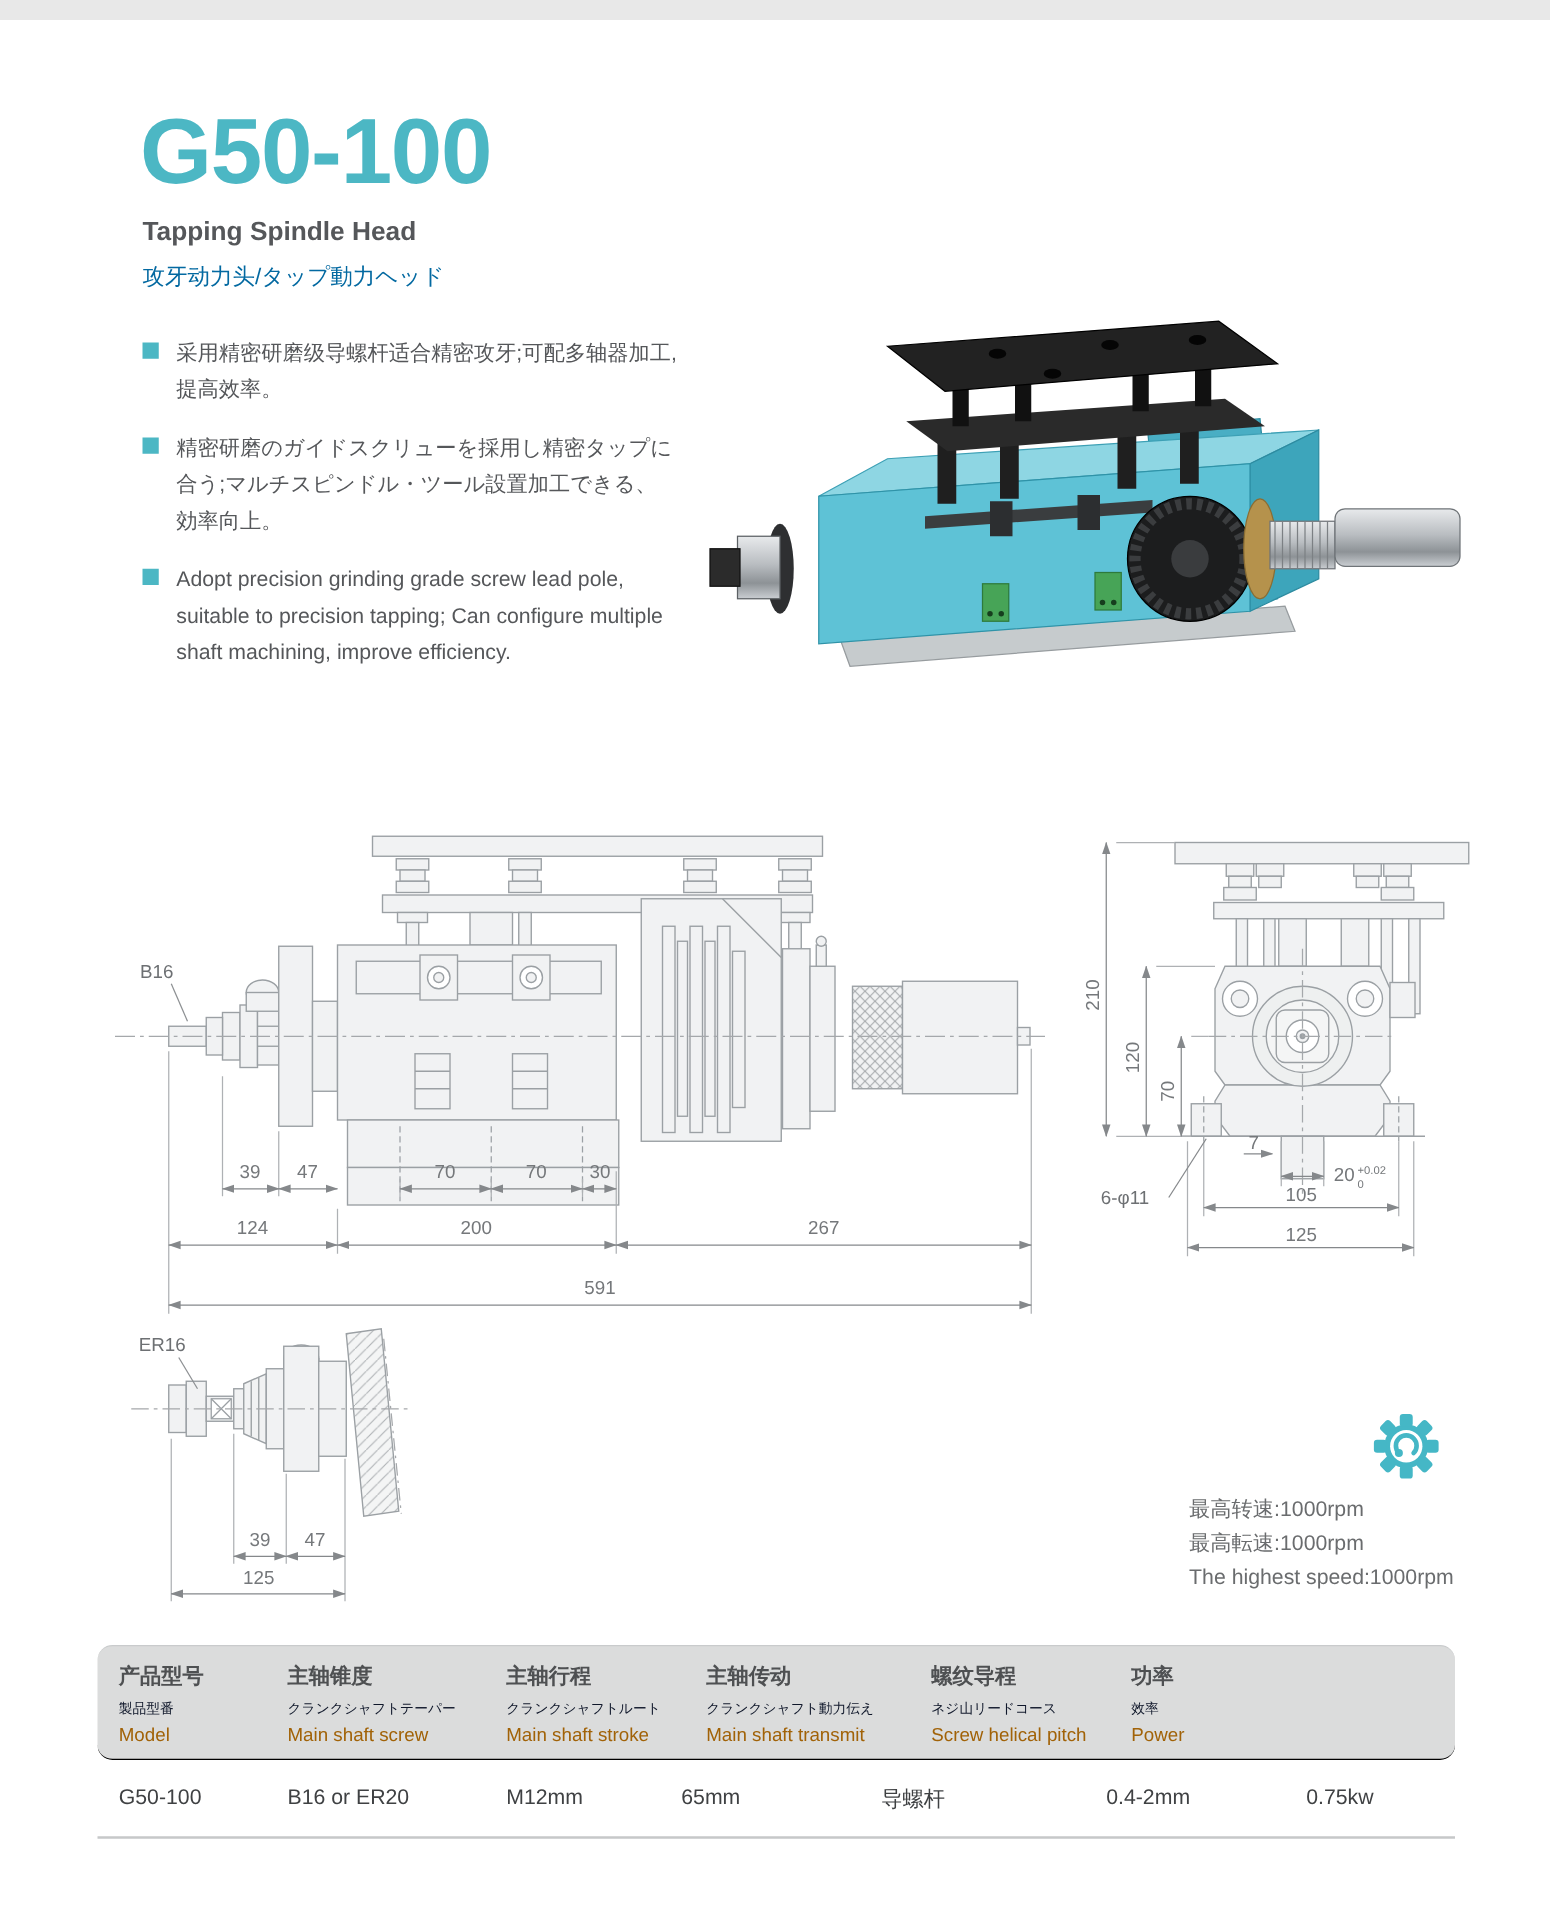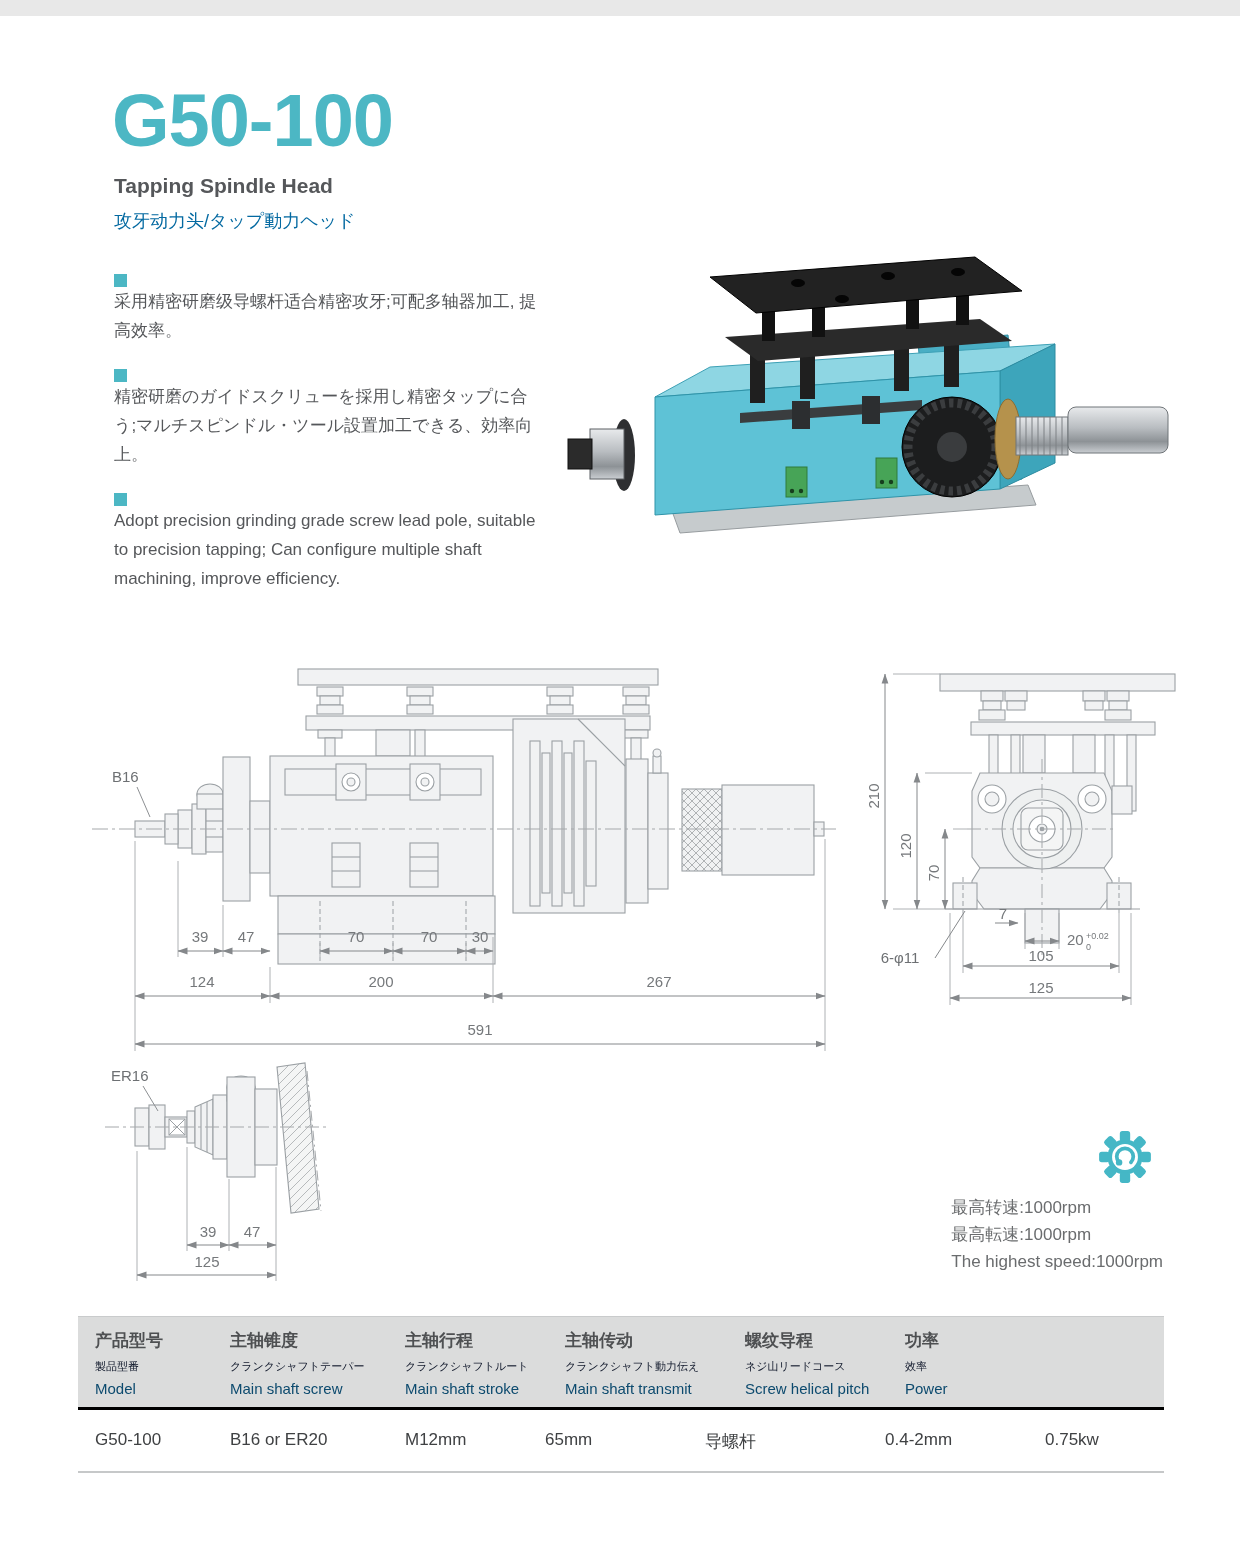--- a/index.html
+++ b/index.html
@@ -4,41 +4,41 @@
 <style>
   * { margin:0; padding:0; box-sizing:border-box; }
   body { background:#e8e8e8; font-family:"Liberation Sans","DejaVu Sans",sans-serif; }
   .page { position:relative; width:1240px; height:1542px; background:#ffffff; margin:16px auto; overflow:hidden; }
 
   .title { position:absolute; left:112px; top:62px; font-size:74px; font-weight:bold; color:#4cb7c4; letter-spacing:-1px; }
   .subtitle { position:absolute; left:114px; top:158px; font-size:21px; font-weight:bold; color:#55575a; }
   .subtitle-cnjp { position:absolute; left:114px; top:193px; font-size:18px; color:#0369a1; }
 
   .features { position:absolute; left:114px; top:252px; width:428px; }
-  .feature { display:flex; margin-bottom:18px;flex-direction:column; }
+  .feature { display:flex; margin-bottom:18px; }
   .feature .sq { flex:0 0 13px; width:13px; height:13px; background:#4cb7c4; margin-top:6px; margin-right:14px; }
   .feature .ft-text { font-size:17px; line-height:29px; color:#55575a; }
 
   .render { position:absolute; left:560px; top:235px; width:625px; height:300px; }
 
   .drawing { position:absolute; }
   svg text { font-family:"Liberation Sans","DejaVu Sans",sans-serif; fill:#75787b; font-size:15px; }
   svg text.lbl { fill:#6d7073; }
   svg text.tol { font-size:9px; }
 
   .speed-icon { position:absolute; left:1096px; top:1112px; width:58px; height:58px; }
   .speed-lines { position:absolute; right:77px; top:1178px; text-align:left; font-size:17px; line-height:27px; color:#6a6c6e; }
 
   .spec-table { position:absolute; left:78px; top:1300px; width:1086px; }
-  .spec-head { display:flex; background:#dbdcdc; border-top:1px solid #c9cbcc; border-bottom:3px solid #000000; padding:12px 0 10px 17px; }
+  .spec-head { display:flex; background:#dbdcdc; border-top:1px solid #c9cbcc; border-bottom:1px solid #000000; padding:12px 0 10px 17px;border-radius:12px; }
   .spec-row  { display:flex; padding:20px 0 18px 17px; border-bottom:2px solid #c6c8c9; }
   .hc { }
   .hc .cn { font-size:17px; font-weight:bold; color:#4e5052; margin-bottom:7px; }
   .hc .jp { font-size:11px; color:#0f172a; margin-bottom:6px; }
-  .hc .en { font-size:15px; color:#0c4a6e; }
+  .hc .en { font-size:15px; color:#a16207; }
   .cell { font-size:17px; color:#3f4143; }
   .w0{width:135px}.w1{width:175px}.w2{width:140px}.w3{width:160px}.w4{width:180px}.w5{width:160px}.w6{width:119px}
 </style>
 </head>
 <body>
 
 <div class="page">
 
   <div class="title">G50-100</div>
   <div class="subtitle">Tapping Spindle Head</div>

